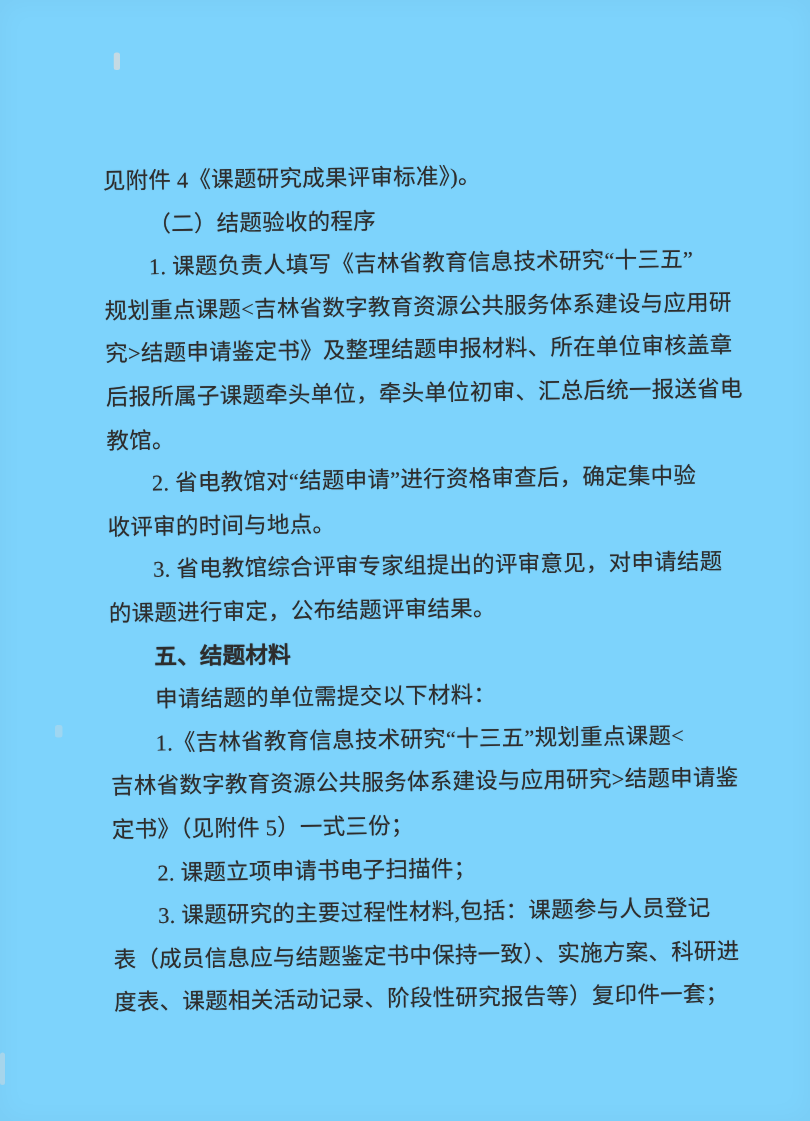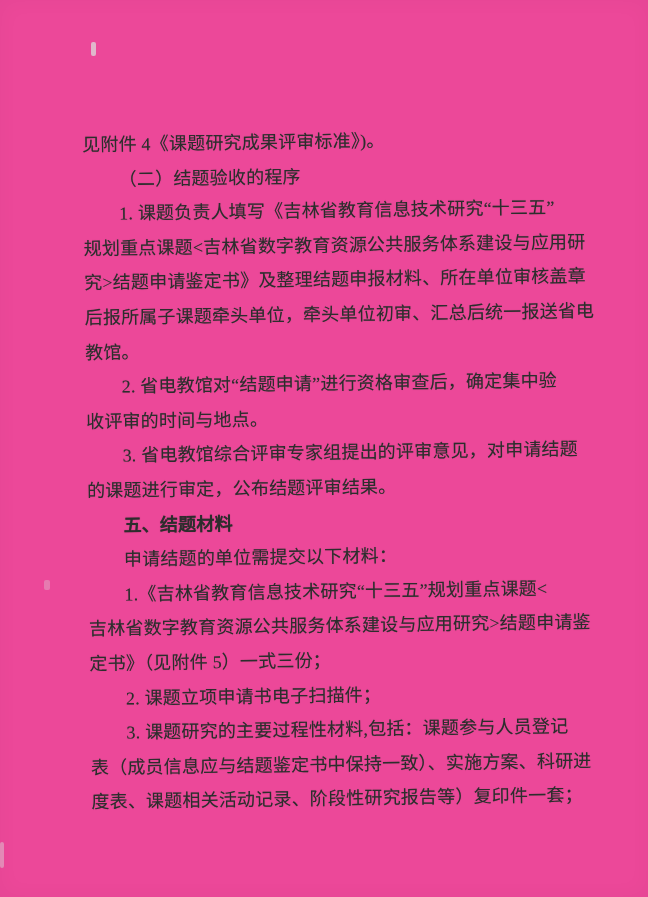--- a/index.html
+++ b/index.html
@@ -4,21 +4,21 @@
 <style>
   html, body {
     margin: 0;
     padding: 0;
     background: #ffffff;
   }
   .page {
     position: relative;
     width: 648px;
     height: 897px;
-    background: #ec4899;
+    background: #7dd3fc;
     overflow: hidden;
     box-shadow: inset 0 0 22px rgba(0,0,0,0.035);
     font-family: "Liberation Serif", "DejaVu Serif", serif;
   }
   .textblock {
     position: absolute;
     left: 82px;
     top: 128px;
     width: 505px;
     transform: rotate(-0.8deg);

